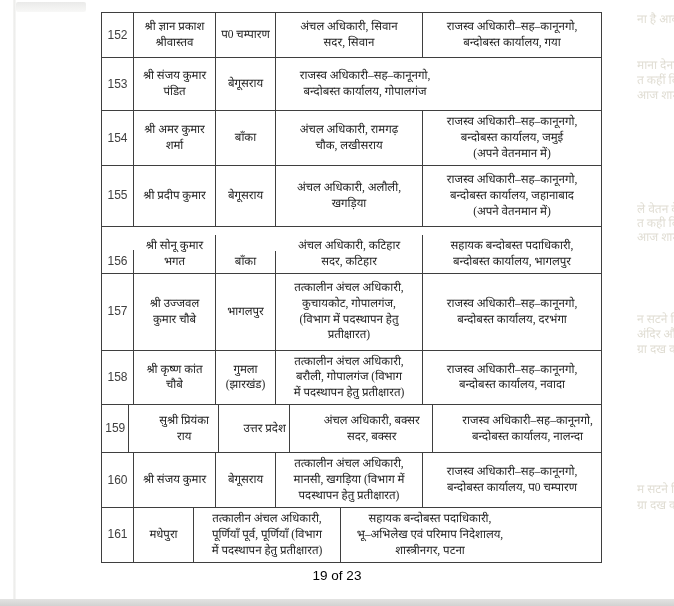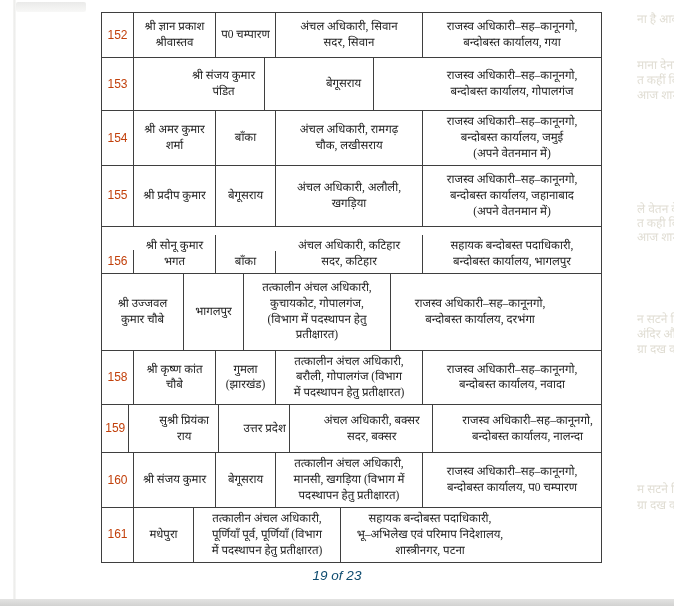--- a/index.html
+++ b/index.html
@@ -29,52 +29,51 @@
   
   .doc-table {
     position: absolute; left: 101px; top: 12px; width: 501px;
     border: 1px solid #3f3f3f;
     background: #fff;
     color: #1f1f1f;
   }
   .t-row { display: flex; align-items: stretch; border-bottom: 1px solid #3f3f3f; }
   .t-row:last-child { border-bottom: none; }
   .t-row:nth-child(1)  { min-height: 45px; }
-  .t-row:nth-child(2)  { min-height: 53px; justify-content: space-between; }
+  .t-row:nth-child(2)  { min-height: 53px; }
   .t-row:nth-child(3)  { min-height: 50px; }
   .t-row:nth-child(4)  { min-height: 61px; }
   .t-row:nth-child(5)  { min-height: 47px; align-items: flex-end; }
   .t-row:nth-child(6)  { min-height: 77px; }
   .t-row:nth-child(7)  { min-height: 50px; }
   .t-row:nth-child(8)  { min-height: 48px; gap: 21px; }
   .t-row:nth-child(9)  { min-height: 50px; }
   .t-row:nth-child(10) { min-height: 54px; }
   .t-cell {
     display: flex; align-items: center; justify-content: center;
     text-align: center;
     border-right: 1px solid #3f3f3f;
     padding: 3px 3px;
     font-size: 11.5px;
     line-height: 1.38;
     white-space: pre-line;
   }
   .t-cell:last-child { border-right: none; }
-  .c-sno  { width: 32px;  font-family: "Liberation Sans", sans-serif; font-size: 12px; color: #c2410c; }
+  .c-sno  { width: 32px;  font-family: "Liberation Sans", sans-serif; font-size: 12px; color: #404040; }
   .c-name { width: 82px;  }
   .c-dist { width: 60px; font-family: Liberation Serif, serif;  }
   .c-cur  { width: 147px; }
   .c-new  { width: 178px; }
   
   .page-indicator {
     position: absolute; left: 0; top: 568px; width: 674px;
     text-align: center;
     font-family: "Liberation Sans", sans-serif;
     font-size: 13.5px;
-    color: #0c4a6e;
-    font-style: italic;
+    color: #000000;
   }
   
   .ghost {
     position: absolute; left: 0; top: 0; width: 674px; height: 606px;
     pointer-events: none; overflow: hidden;
   }
   .ghost span {
     position: absolute; left: 637px;
     font-size: 12px; white-space: nowrap;
     color: rgba(152, 142, 108, 0.30);
@@ -142,20 +141,21 @@
     <div class="t-cell c-name">श्री सोनू कुमार
 भगत</div>
     <div class="t-cell c-dist">बाँका</div>
     <div class="t-cell c-cur">अंचल अधिकारी, कटिहार
 सदर, कटिहार</div>
     <div class="t-cell c-new">सहायक बन्दोबस्त पदाधिकारी,
 बन्दोबस्त कार्यालय, भागलपुर</div>
   </div>
 
   <div class="t-row">
+    <div class="t-cell c-sno">157</div>
     <div class="t-cell c-name">श्री उज्जवल
 कुमार चौबे</div>
     <div class="t-cell c-dist">भागलपुर</div>
     <div class="t-cell c-cur">तत्कालीन अंचल अधिकारी,
 कुचायकोट, गोपालगंज,
 (विभाग में पदस्थापन हेतु
 प्रतीक्षारत)</div>
     <div class="t-cell c-new">राजस्व अधिकारी–सह–कानूनगो,
 बन्दोबस्त कार्यालय, दरभंगा</div>
   </div>

